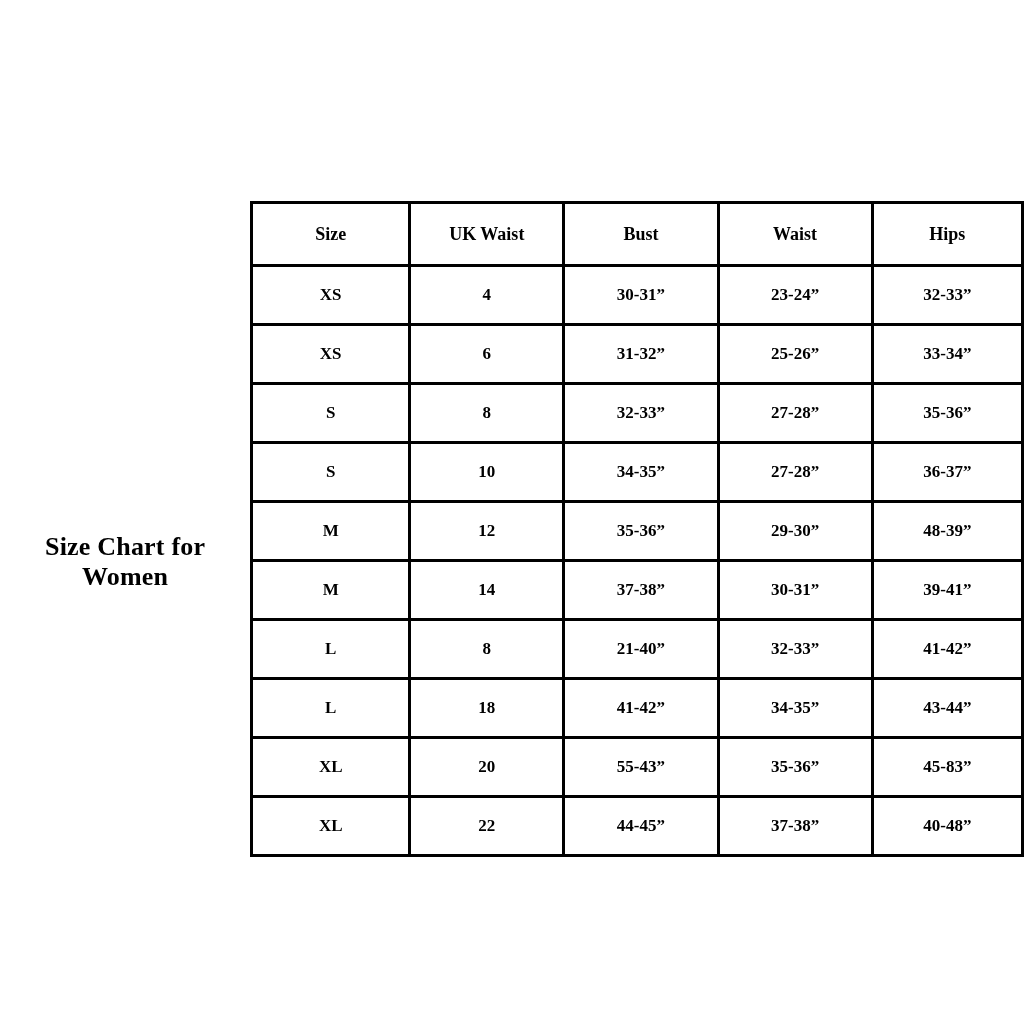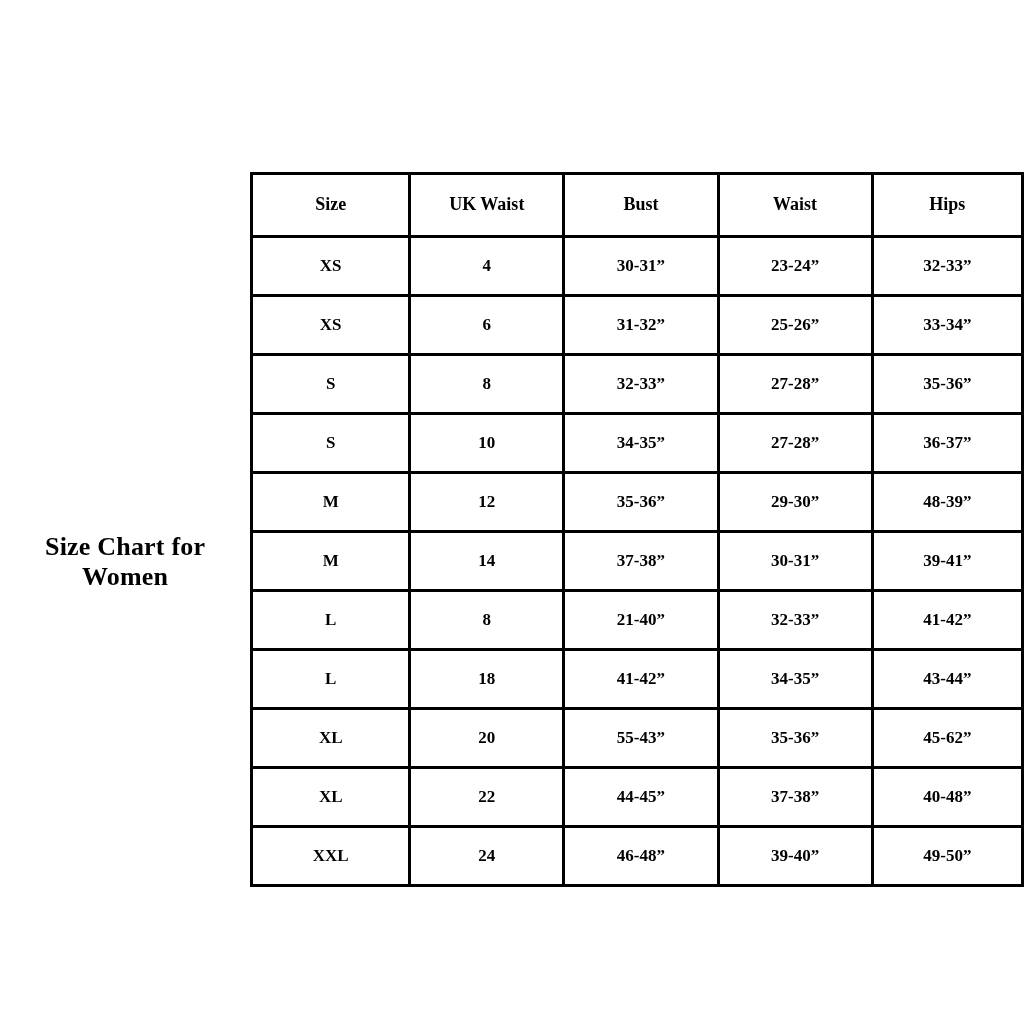--- a/index.html
+++ b/index.html
@@ -144,33 +144,26 @@
           <td>18</td>
           <td>41-42”</td>
           <td>34-35”</td>
           <td>43-44”</td>
         </tr>
         <tr>
           <td>XL</td>
           <td>20</td>
           <td>55-43”</td>
           <td>35-36”</td>
-          <td>45-62”</td>
+          <td>45-83”</td>
         </tr>
         <tr>
           <td>XL</td>
           <td>22</td>
           <td>44-45”</td>
           <td>37-38”</td>
           <td>40-48”</td>
         </tr>
-        <tr>
-          <td>XXL</td>
-          <td>24</td>
-          <td>46-48”</td>
-          <td>39-40”</td>
-          <td>49-50”</td>
-        </tr>
       </tbody>
     </table>
   </div>
 
 </div>
 
 </body></html>

